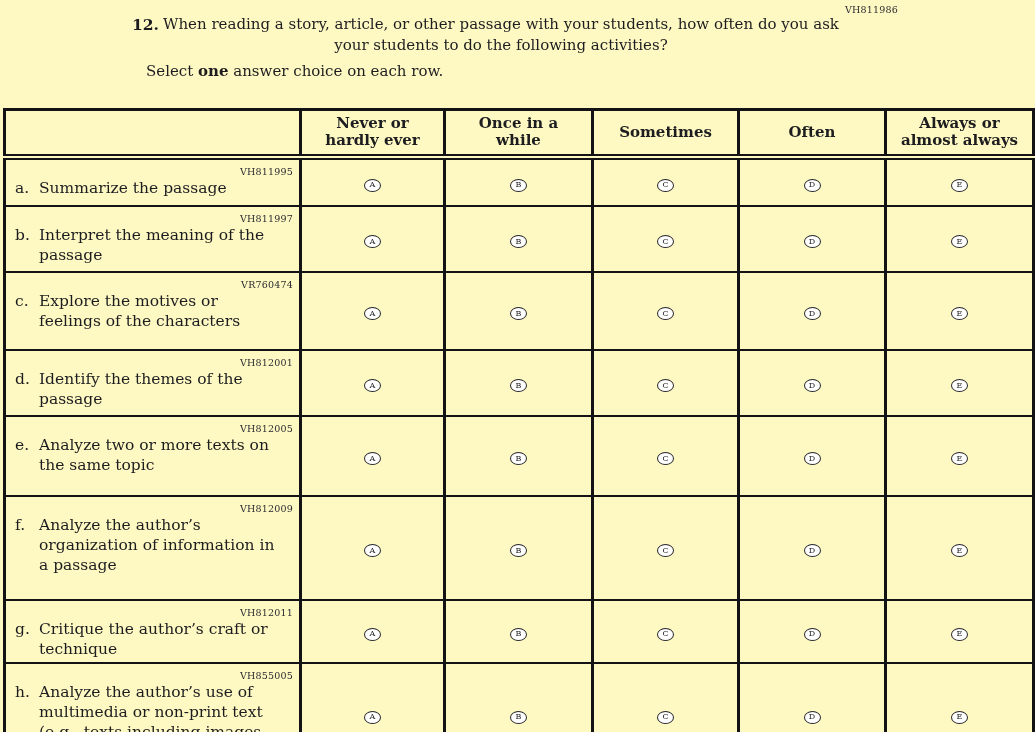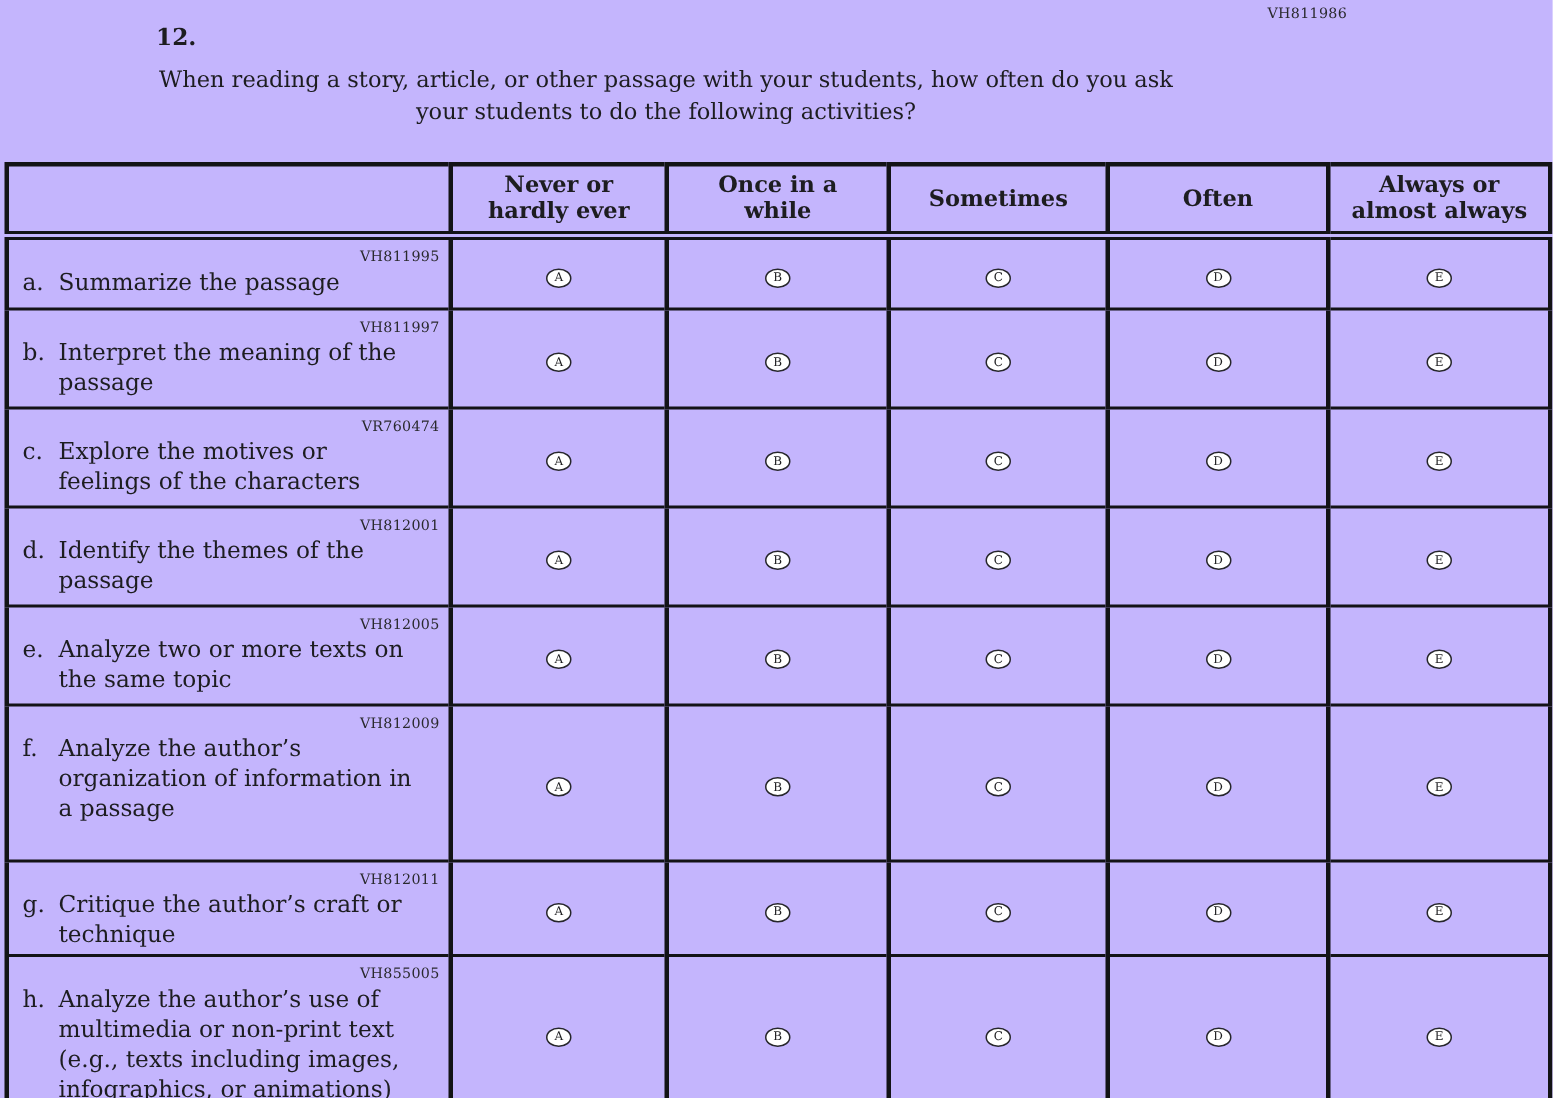--- a/index.html
+++ b/index.html
@@ -1,25 +1,25 @@
 <!DOCTYPE html>
 <html><head>
 <meta charset="utf-8">
 <style>
   * { margin:0; padding:0; box-sizing:border-box; }
   html,body { background:#ffffff; }
   body { width:1035px; height:732px; overflow:hidden;
          font-family:"DejaVu Serif", serif; color:#1d1d20; }
 
-  .page { position:relative; width:1035px; height:732px; background:#c4b5fd; overflow:hidden; }
+  .page { position:relative; width:1035px; height:732px; background:#fef9c3; overflow:hidden; }
 
   .form-code { position:absolute; left:845px; top:4px;
                font-size:9.5px; letter-spacing:0.2px; color:#2a2a2e; }
 
-  .question { position:absolute; left:104px; top:14px; display:flex;flex-direction:column; }
+  .question { position:absolute; left:132px; top:14px; display:flex; }
   .qnum { font-weight:bold; font-size:15.5px; width:29px; flex:0 0 29px; line-height:21px; }
   .qtext { font-size:15px; line-height:21px; width:680px;text-align:center; }
 
   .instruction { position:absolute; left:146px; top:62px; font-size:15px; }
   .instruction b { font-weight:bold; }
 
   table.matrix { position:absolute; left:3px; top:108px; width:1029px;
                  border-collapse:collapse; table-layout:fixed;
                  border:3px solid #131316; }
   col.c0{width:296px} col.c1{width:144px} col.c2{width:148px}
@@ -30,23 +30,23 @@
   thead tr { height:47px; }
   thead th { border-bottom:6px double #131316; font-weight:bold; font-size:15px;
              line-height:17px; text-align:center; vertical-align:middle; padding:2px 9px;
              font-family:"DejaVu Serif", serif; }
   thead th.stub { padding:0; }
 
   tbody td { border-top:2px solid #131316; border-bottom:2px solid #131316; }
 
   tbody tr:nth-child(1){ height:49px; }
   tbody tr:nth-child(2){ height:66px;margin-left:12px; }
-  tbody tr:nth-child(3){ height:66px; }
+  tbody tr:nth-child(3){ height:78px; }
   tbody tr:nth-child(4){ height:66px; }
-  tbody tr:nth-child(5){ height:66px; }
+  tbody tr:nth-child(5){ height:80px; }
   tbody tr:nth-child(6){ height:104px; }
   tbody tr:nth-child(7){ height:48px; }
   tbody tr:nth-child(8){ height:96px; }
   tbody tr.partial-row{ height:40px; }
 
   td.stub-cell { vertical-align:top; padding:4px 6px 3px 8px; }
   .cell-inner { display:flex; flex-direction:column; height:100%; }
   .row-code { text-align:right; font-size:9.5px; color:#2a2a2e; padding-top:2px;
               letter-spacing:0.2px; line-height:12px; }
   .item { flex:1; display:flex; align-items:center; }
@@ -66,20 +66,21 @@
 
 <div class="page">
 
   <div class="form-code">VH811986</div>
 
   <div class="question">
     <span class="qnum">12.</span>
     <span class="qtext">When reading a story, article, or other passage with your students, how often do you ask your students to do the following activities?</span>
   </div>
 
+  <div class="instruction"><span>Select </span><b>one</b><span> answer choice on each row.</span></div>
 
   <table class="matrix">
     <colgroup>
       <col class="c0">
         <col class="c1">
         <col class="c2">
         <col class="c3">
         <col class="c4">
         <col class="c5">
     </colgroup>

